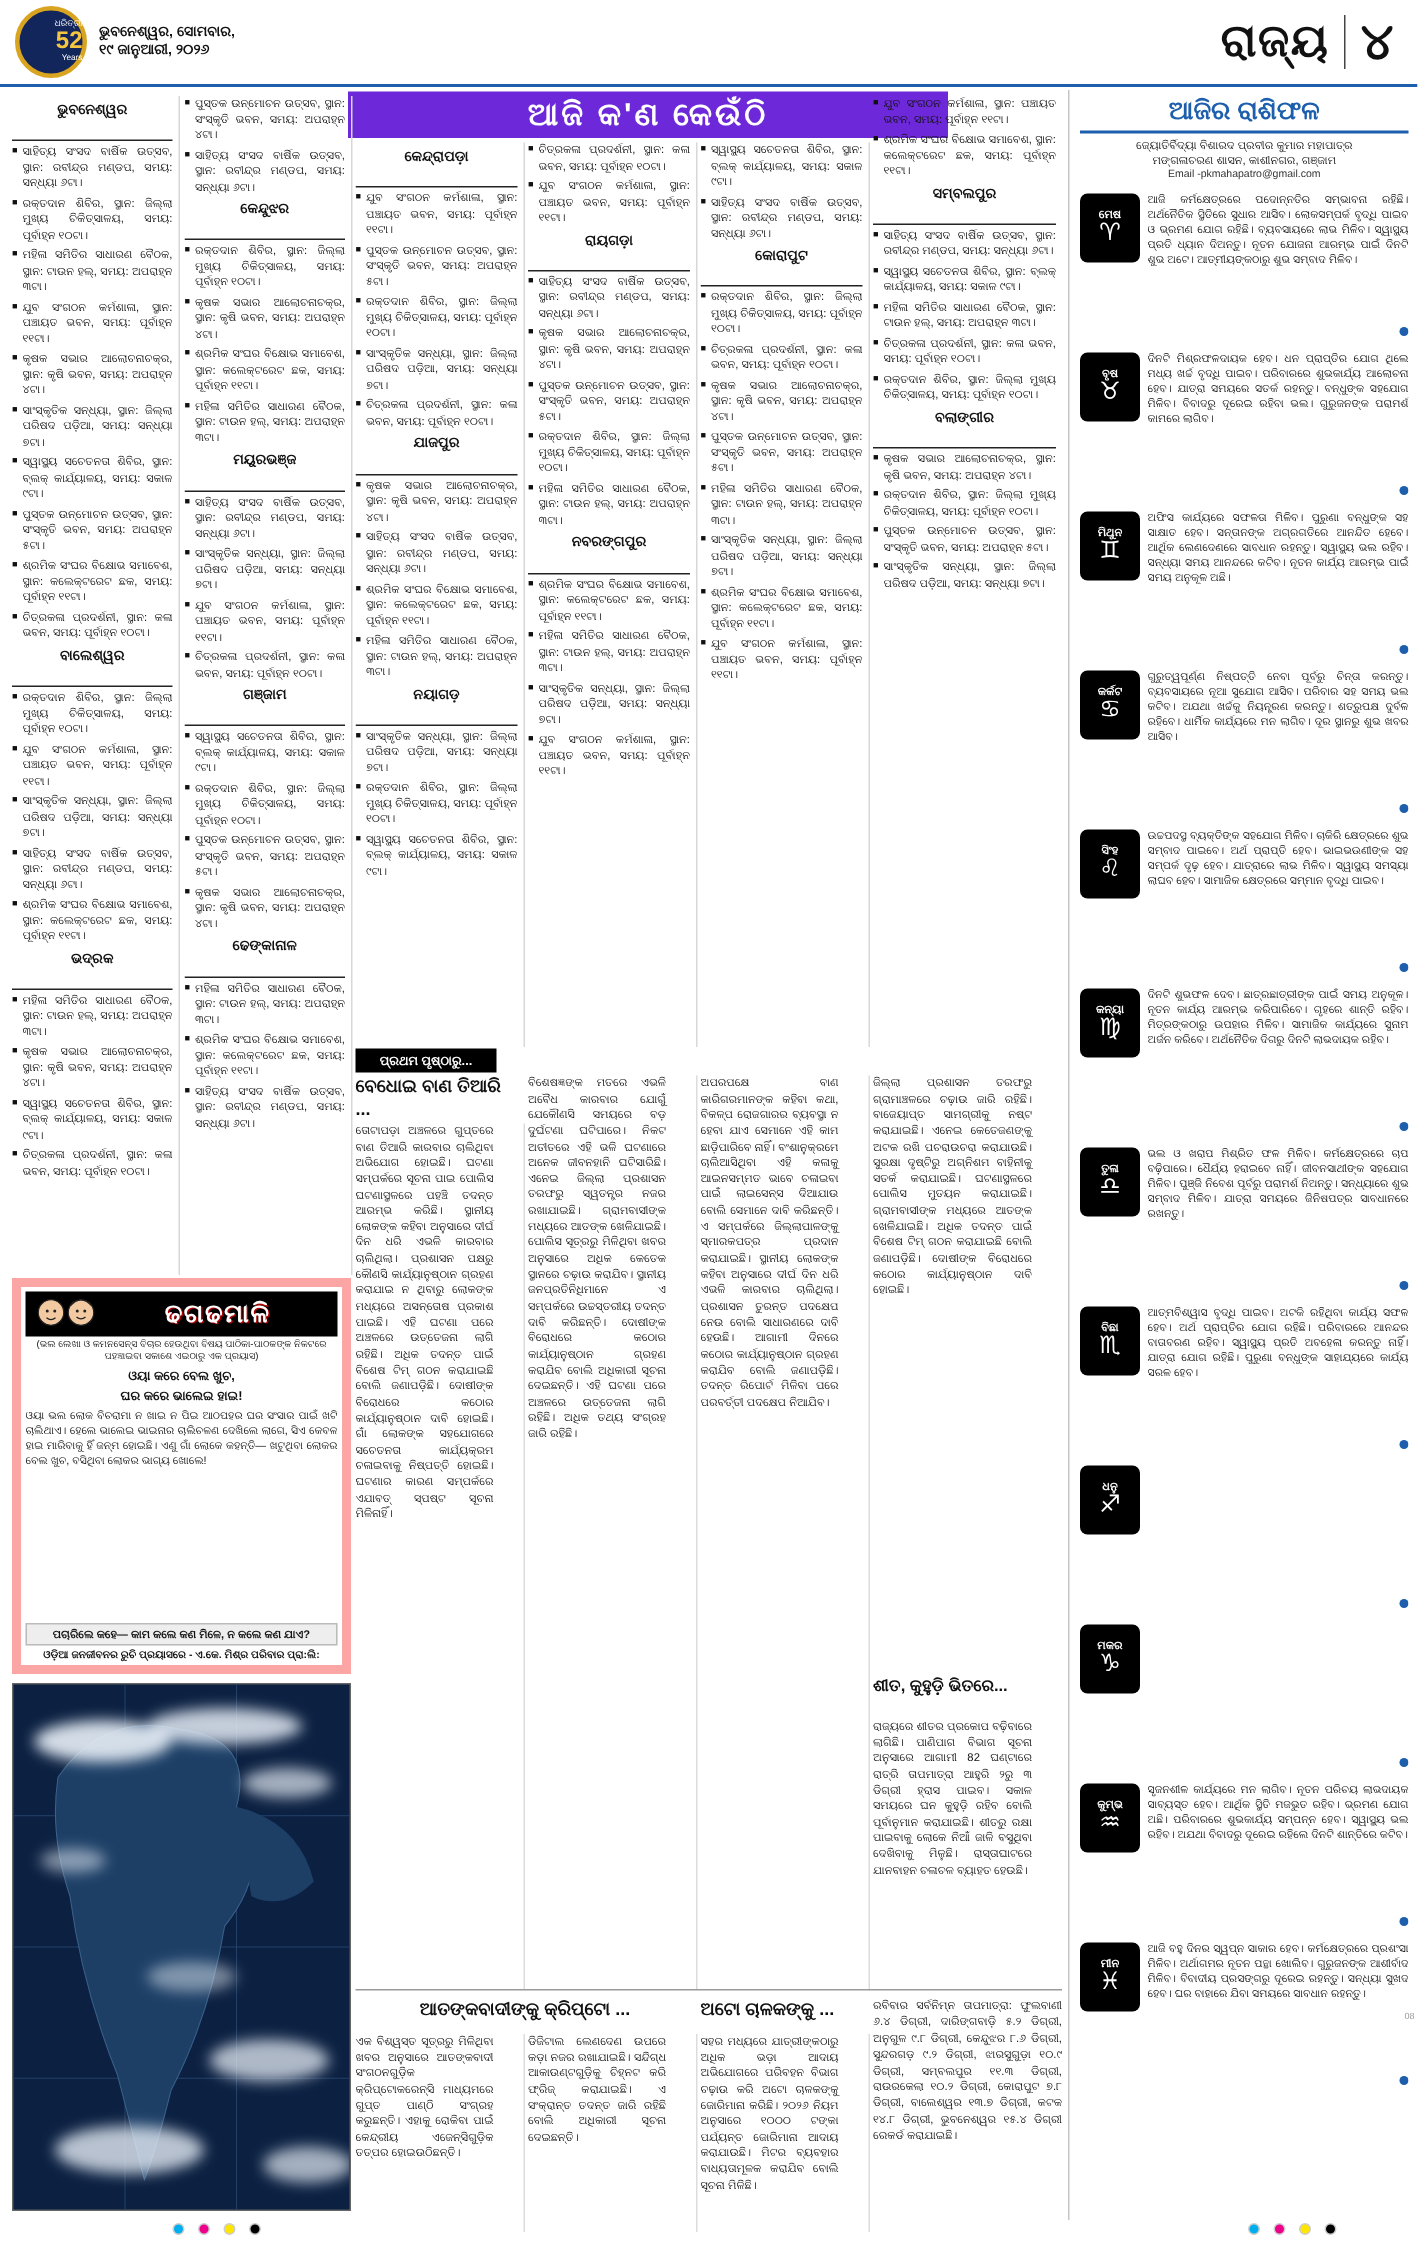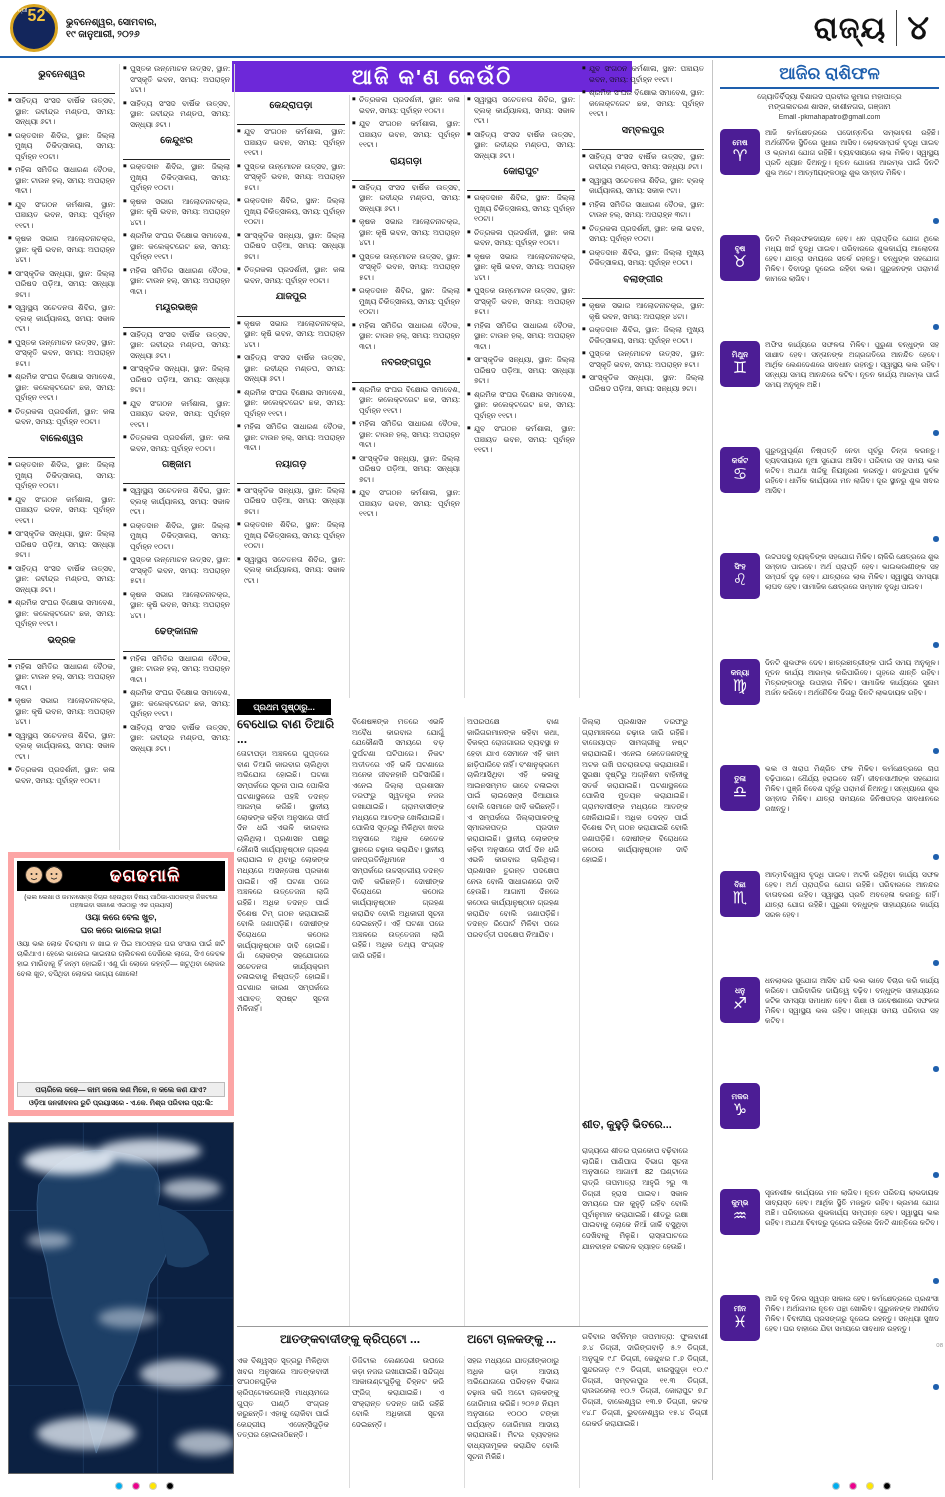--- a/index.html
+++ b/index.html
@@ -3,21 +3,21 @@
 <meta charset="utf-8">
 <style>
   *{margin:0;padding:0;box-sizing:border-box}
   body{width:945px;height:1497px;position:relative;background:#fff;
        font-family:"Liberation Sans","DejaVu Sans",sans-serif;color:#111;overflow:hidden}
 
   
   .masthead{position:absolute;left:0;top:0;width:945px;height:58px;display:flex;align-items:center;
             gap:8px;padding:4px 10px;border-bottom:2.5px solid #1e5fad;background:#fff}
   .logo{width:48px;height:48px;border-radius:50%;background:#13265c;border:3px solid #d9a520;
-        display:flex;flex-direction:row;align-items:flex-start;justify-content:center;color:#f5c542;flex:0 0 48px}
+        display:flex;flex-direction:column;align-items:flex-end;justify-content:center;color:#f5c542;flex:0 0 48px}
   .logo .pn{font-size:6px;color:#fff;line-height:1}
   .logo .yr{font-size:16px;font-weight:bold;line-height:1.1}
   .logo .yl{font-size:5.5px;color:#fff;line-height:1}
   .dateline{font-size:9.5px;font-weight:bold;line-height:1.3}
   .mast-right{margin-left:auto;display:flex;align-items:center;gap:10px;padding-right:6px}
   .section-name{font-size:30px;font-weight:bold;letter-spacing:1px}
   .vdiv{width:1px;height:36px;background:#444}
   .page-num{font-size:34px;font-weight:bold}
 
   
@@ -56,21 +56,21 @@
   .wmap svg{display:block;width:100%;height:100%}
 
   
   .sidebar{position:absolute;left:712px;top:60px;width:233px;height:1420px;border-left:1px solid #c5c5c5;padding:2px 6px 0 7px}
   .horo-title{color:#1e5fad;font-size:17px;font-weight:bold;text-align:center;padding:2px 0 3px;
               border-bottom:2px solid #1e5fad;margin-bottom:3px}
   .astro{font-size:7.5px;text-align:center;line-height:1.35}
   .astro .em{font-size:7px;color:#333}
   .horo-list{margin-top:6px}
   .sign-block{height:102px;overflow:hidden;position:relative;margin-bottom:4px}
-  .badge{float:left;width:40px;height:46px;background:#4c1d95;border-radius:5px;color:#fff;display:flex;
+  .badge{float:left;width:40px;height:46px;background:#000000;border-radius:5px;color:#fff;display:flex;
          flex-direction:column;align-items:center;justify-content:center;margin:1px 5px 20px 0}
   .badge .nm{font-size:7.5px;font-weight:bold;line-height:1.1}
   .badge .sym{font-size:16px;line-height:1.1}
   .stx{font-size:7.3px;line-height:1.38;text-align:justify}
   .dotsep{position:absolute;right:0;bottom:6px;width:6px;height:6px;border-radius:50%;background:#1e5fad}
 
   .temps{position:absolute;left:582px;top:1332px;width:126px;height:150px;font-size:7.5px;line-height:1.45;
          text-align:justify;overflow:hidden}
   .page-code{position:absolute;right:2px;top:1342px;font-size:6px;color:#999}
 
@@ -353,21 +353,20 @@
           <div class="sym">♏</div>
         </div>
         <div class="stx">ଆତ୍ମବିଶ୍ୱାସ ବୃଦ୍ଧି ପାଇବ। ଅଟକି ରହିଥିବା କାର୍ଯ୍ୟ ସଫଳ ହେବ। ଅର୍ଥ ପ୍ରାପ୍ତିର ଯୋଗ ରହିଛି। ପରିବାରରେ ଆନନ୍ଦର ବାତାବରଣ ରହିବ। ସ୍ୱାସ୍ଥ୍ୟ ପ୍ରତି ଅବହେଳା କରନ୍ତୁ ନାହିଁ। ଯାତ୍ରା ଯୋଗ ରହିଛି। ପୁରୁଣା ବନ୍ଧୁଙ୍କ ସାହାଯ୍ୟରେ କାର୍ଯ୍ୟ ସରଳ ହେବ।</div>
         <span class="dotsep"></span>
       </div>
       <div class="sign-block">
         <div class="badge">
           <div class="nm">ଧନୁ</div>
           <div class="sym">♐</div>
         </div>
-        <div class="stx">ଧନଲାଭର ସୁଯୋଗ ଆସିବ ଯଦି ଭଲ ଭାବେ ବିଚାର କରି କାର୍ଯ୍ୟ କରିବେ। ପାରିବାରିକ ଦାୟିତ୍ୱ ବଢ଼ିବ। ବନ୍ଧୁଙ୍କ ସାହାଯ୍ୟରେ ଜଟିଳ ସମସ୍ୟା ସମାଧାନ ହେବ। ଶିକ୍ଷା ଓ ଗବେଷଣାରେ ସଫଳତା ମିଳିବ। ସ୍ୱାସ୍ଥ୍ୟ ଭଲ ରହିବ। ସନ୍ଧ୍ୟା ସମୟ ପରିବାର ସହ କଟିବ।</div>
         <span class="dotsep"></span>
       </div>
       <div class="sign-block">
         <div class="badge">
           <div class="nm">ମକର</div>
           <div class="sym">♑</div>
         </div>
         <span class="dotsep"></span>
       </div>
       <div class="sign-block">

